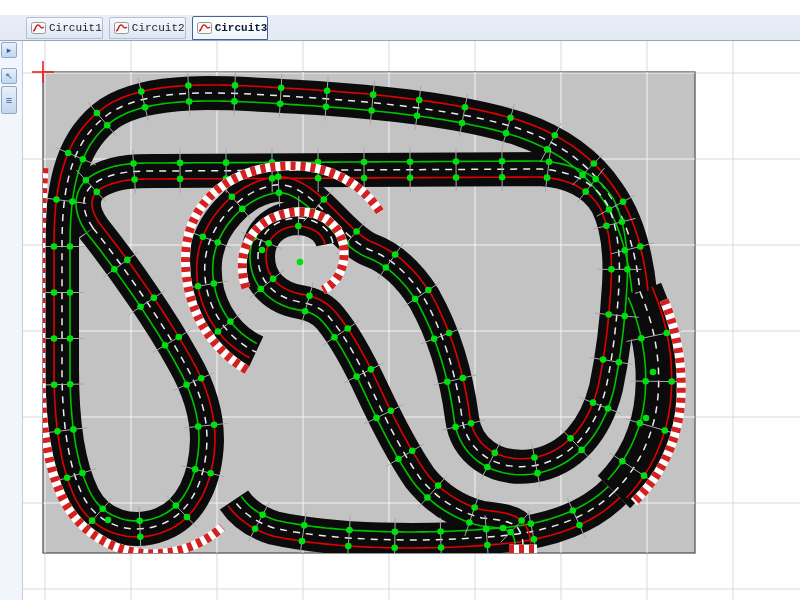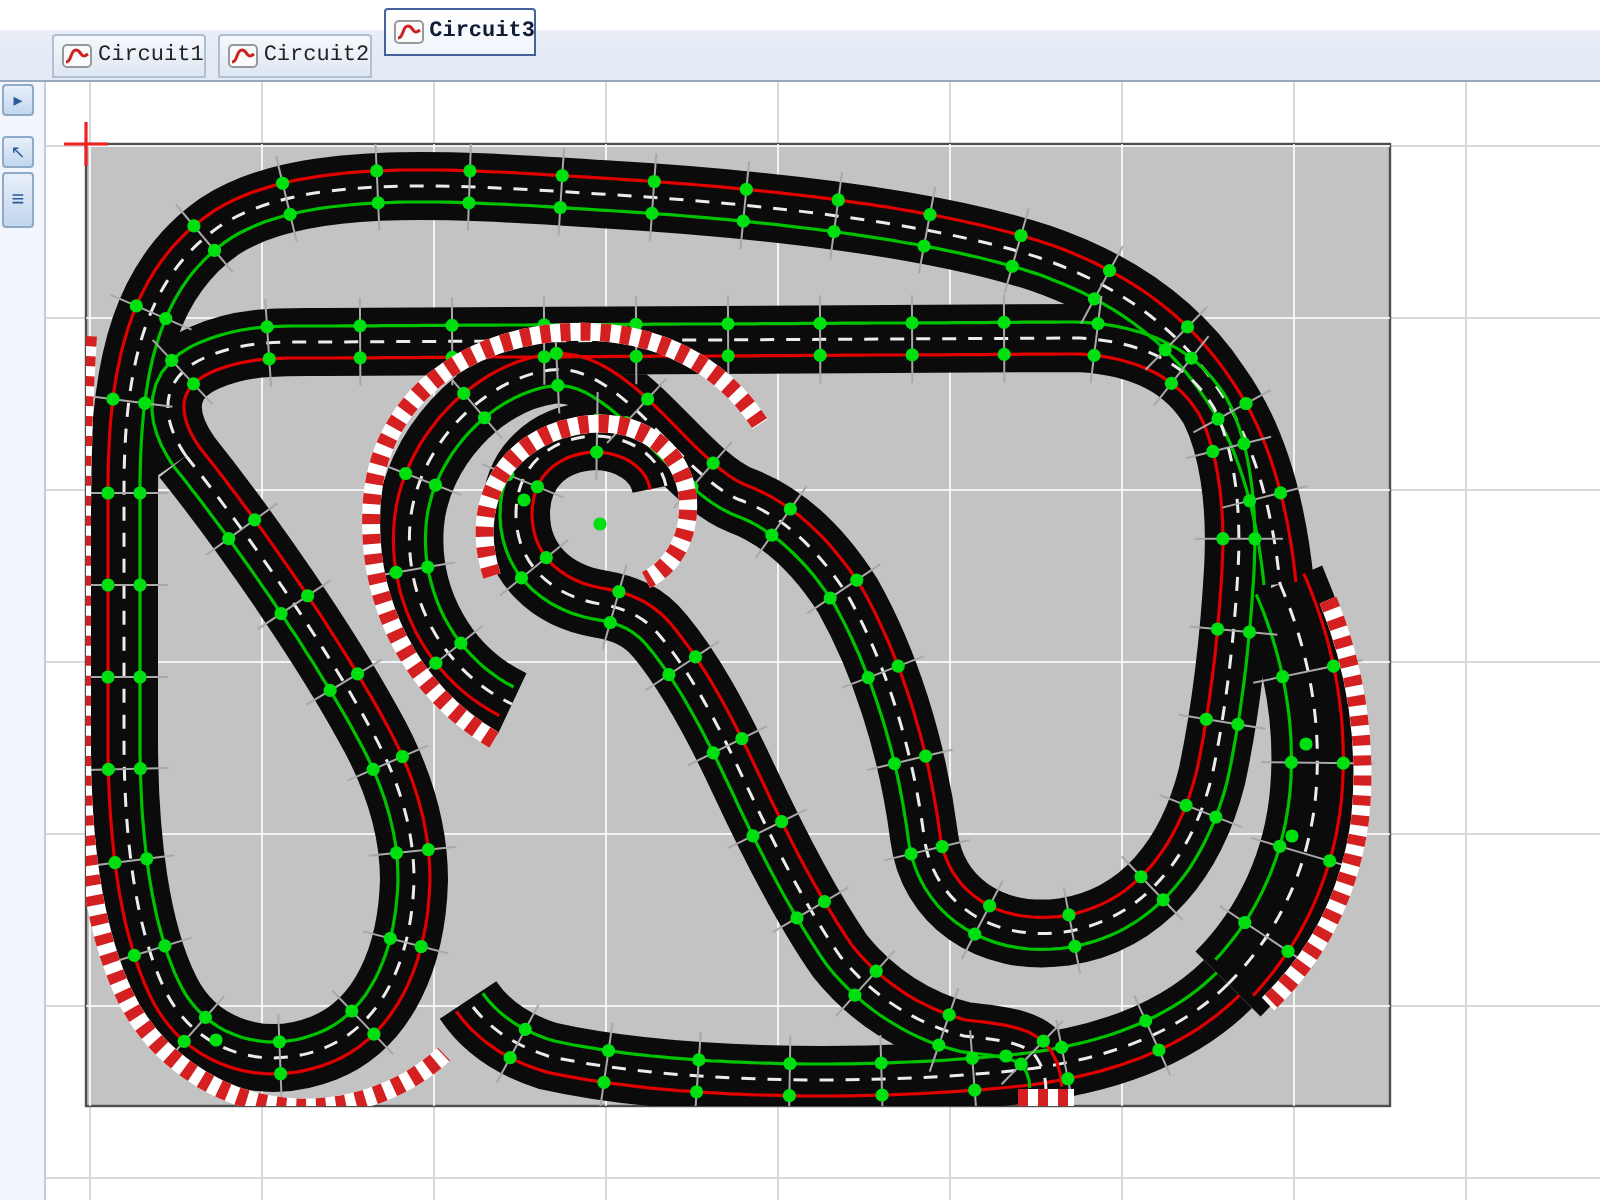--- a/index.html
+++ b/index.html
@@ -18,21 +18,21 @@
   }
   .tabs{position:absolute;left:26px;bottom:0;display:flex;align-items:flex-end;gap:6px;}
   .tab{
     display:flex;align-items:center;gap:3px;
     height:20px;padding:0 0 0 4px;margin-bottom:1px;
     background:linear-gradient(#f6f9fd,#dde6f2);
     border:1px solid #b2c0d4;border-radius:2px 2px 0 0;
     font-size:11px;color:#222;cursor:default;white-space:nowrap;font-family:Liberation Mono, monospace;
   }
   .tab.active{
-    height:22px;margin-bottom:12px;
+    height:22px;margin-bottom:0;
     background:linear-gradient(#ffffff,#f0f5fc);
     border:1px solid #44629c;
     font-weight:bold;color:#101c33;
   }
   .tabicon{display:inline-block;width:15px;height:12px;line-height:0;}
 
   
   .leftstrip{
     position:absolute;left:0;top:40px;width:22px;bottom:0;z-index:4;
     background:#f2f6fc;border-right:1px solid #c2cede;

